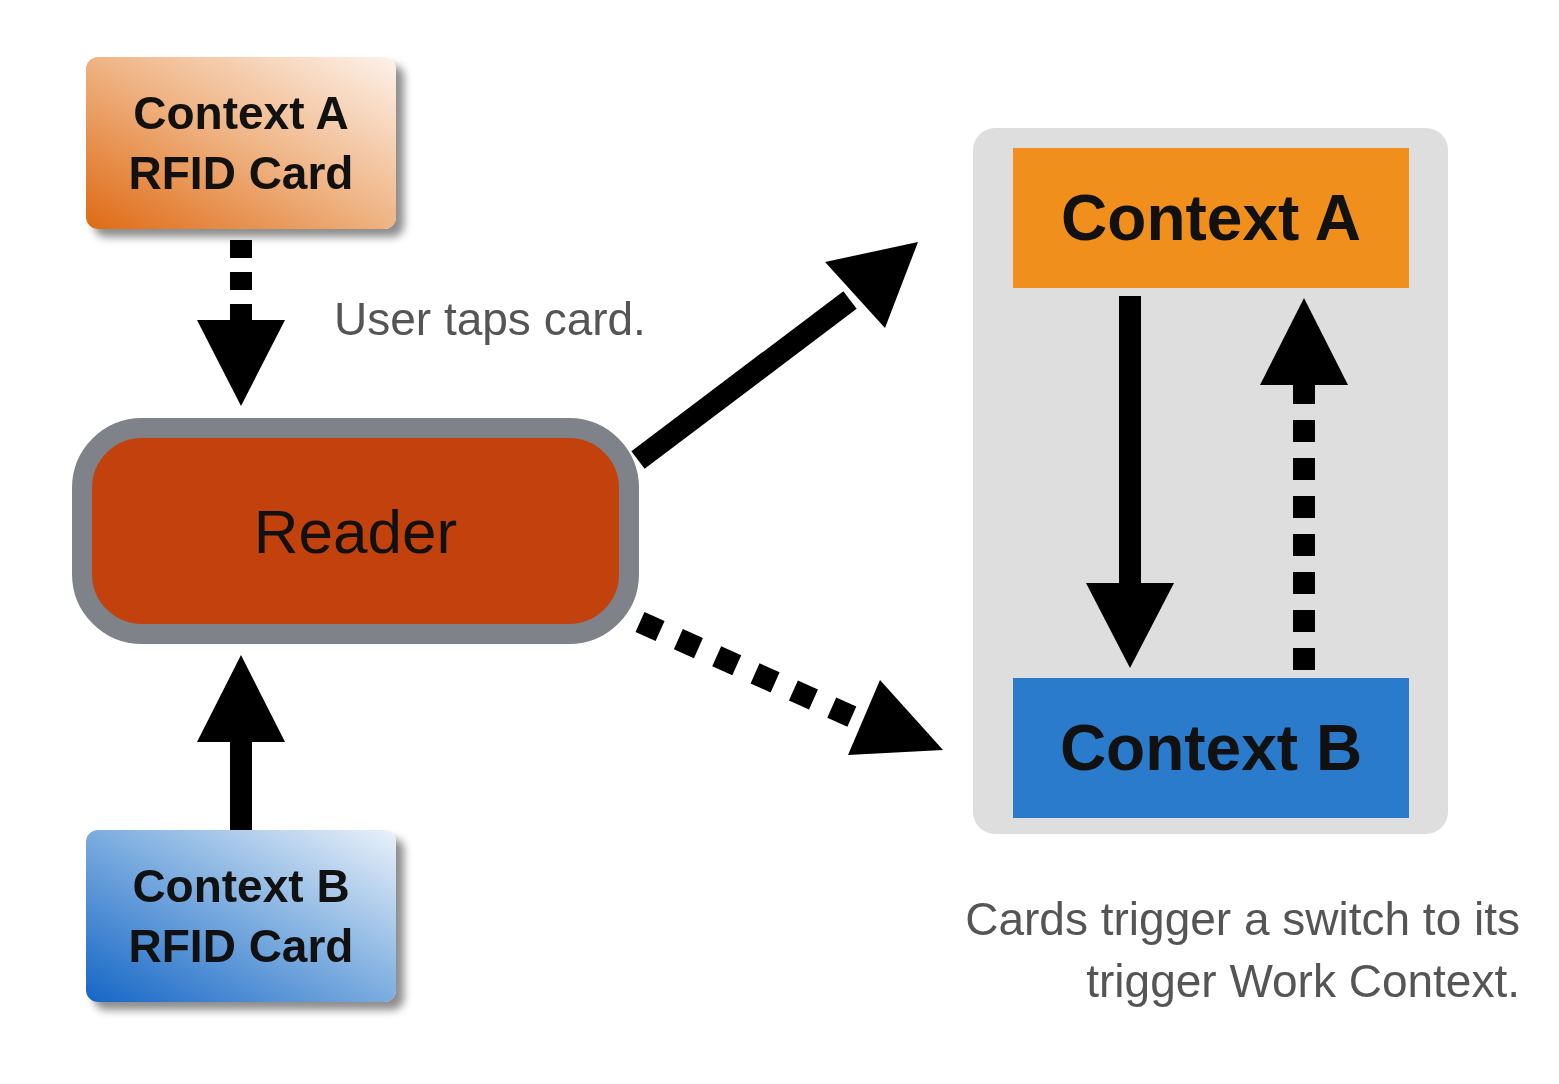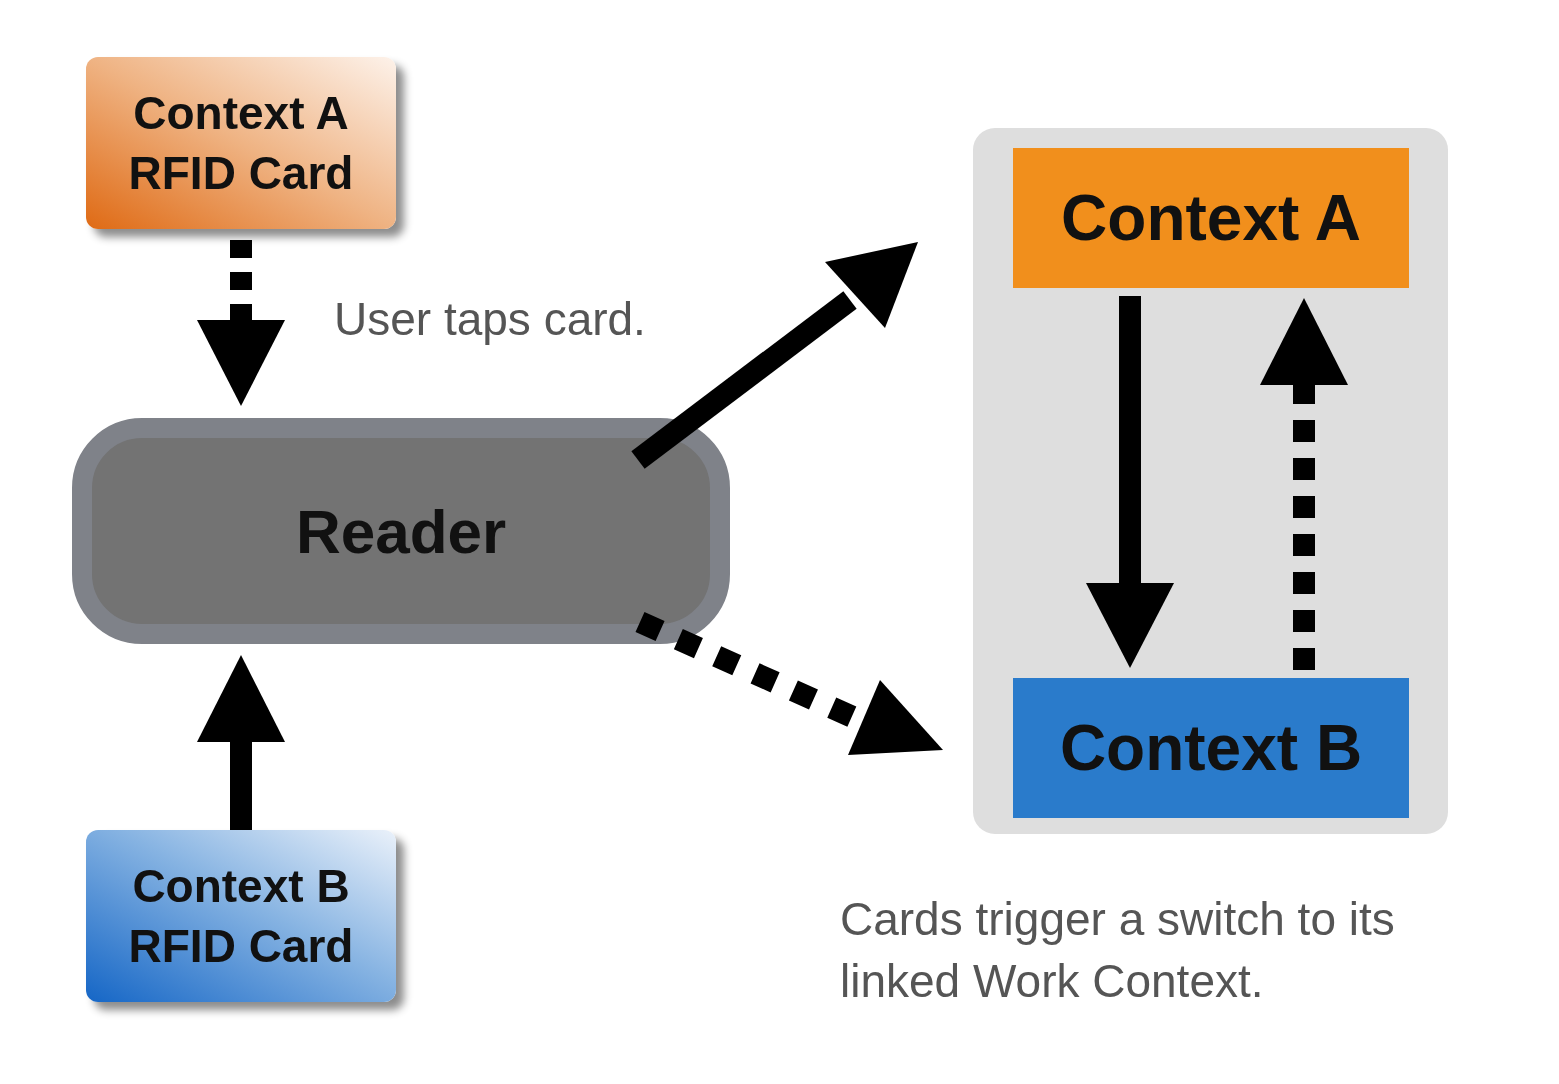--- a/index.html
+++ b/index.html
@@ -9,35 +9,35 @@
     position: absolute; border-radius: 12px;
     box-shadow: 8px 8px 8px rgba(0,0,0,0.45);
     display: flex; flex-direction: column; align-items: center; justify-content: center;
     font-weight: bold; color: #111; font-size: 46px; line-height: 60px; text-align: center;
   }
   .card-a { left: 86px; top: 57px; width: 310px; height: 172px;
             background: linear-gradient(to top right, #df6a14 0%, #efb383 50%, #fdf2ea 100%); }
   .card-b { left: 86px; top: 830px; width: 310px; height: 172px;
             background: linear-gradient(to top right, #1566c6 0%, #86b3e2 55%, #eaf1fa 100%); }
   .reader {
-    position: absolute; left: 72px; top: 418px; width: 658px; height: 226px;
+    position: absolute; left: 72px; top: 418px; width: 567px; height: 226px;
     box-sizing: border-box; border: 20px solid #7f8289; border-radius: 70px;
-    background: #737373; display: flex; align-items: center; justify-content: center;
-    font-weight: bold; font-size: 62px; color: #111;
+    background: #c2410c; display: flex; align-items: center; justify-content: center;
+    font-weight: normal; font-size: 62px; color: #111;
   }
   .panel { position: absolute; left: 973px; top: 128px; width: 475px; height: 706px;
            background: #dedede; border-radius: 22px; }
   .ctx { position: absolute; left: 1013px; width: 396px; height: 140px;
          display: flex; align-items: center; justify-content: center;
          font-weight: bold; font-size: 64px; color: #111; }
   .ctx-a { top: 148px; background: #f18f1c; }
   .ctx-b { top: 678px; background: #2a7bcb; }
   .note { position: absolute; color: #555; font-size: 46px; margin-left: 20px; }
   .note-tap { left: 314px; top: 292px; }
-  .note-caption { left: 820px; top: 888px; width: 680px; text-align: left; line-height: 62px; }
+  .note-caption { left: 820px; top: 888px; width: 680px; text-align: right; line-height: 62px; }
   svg.arrows { position: absolute; left: 0; top: 0; }
 </style>
 </head>
 <body>
 
 <div class="card card-a">
   <span>Context A</span>
   <span>RFID Card</span>
 </div>
 
@@ -54,21 +54,21 @@
 <div class="ctx ctx-a">
   <span>Context A</span>
 </div>
 <div class="ctx ctx-b">
   <span>Context B</span>
 </div>
 
 <div class="note note-tap">User taps card.</div>
 <div class="note note-caption">
   <div>Cards trigger a switch to its</div>
-  <div>linked Work Context.</div>
+  <div>trigger Work Context.</div>
 </div>
 
 <svg class="arrows" width="1559" height="1084">
 
   <g>
     <line x1="241" y1="240" x2="241" y2="322" stroke="#000" stroke-width="22" stroke-dasharray="18,14"></line>
     <polygon points="197,320 285,320 241,406" fill="#000"></polygon>
   </g>
 
   <g>

